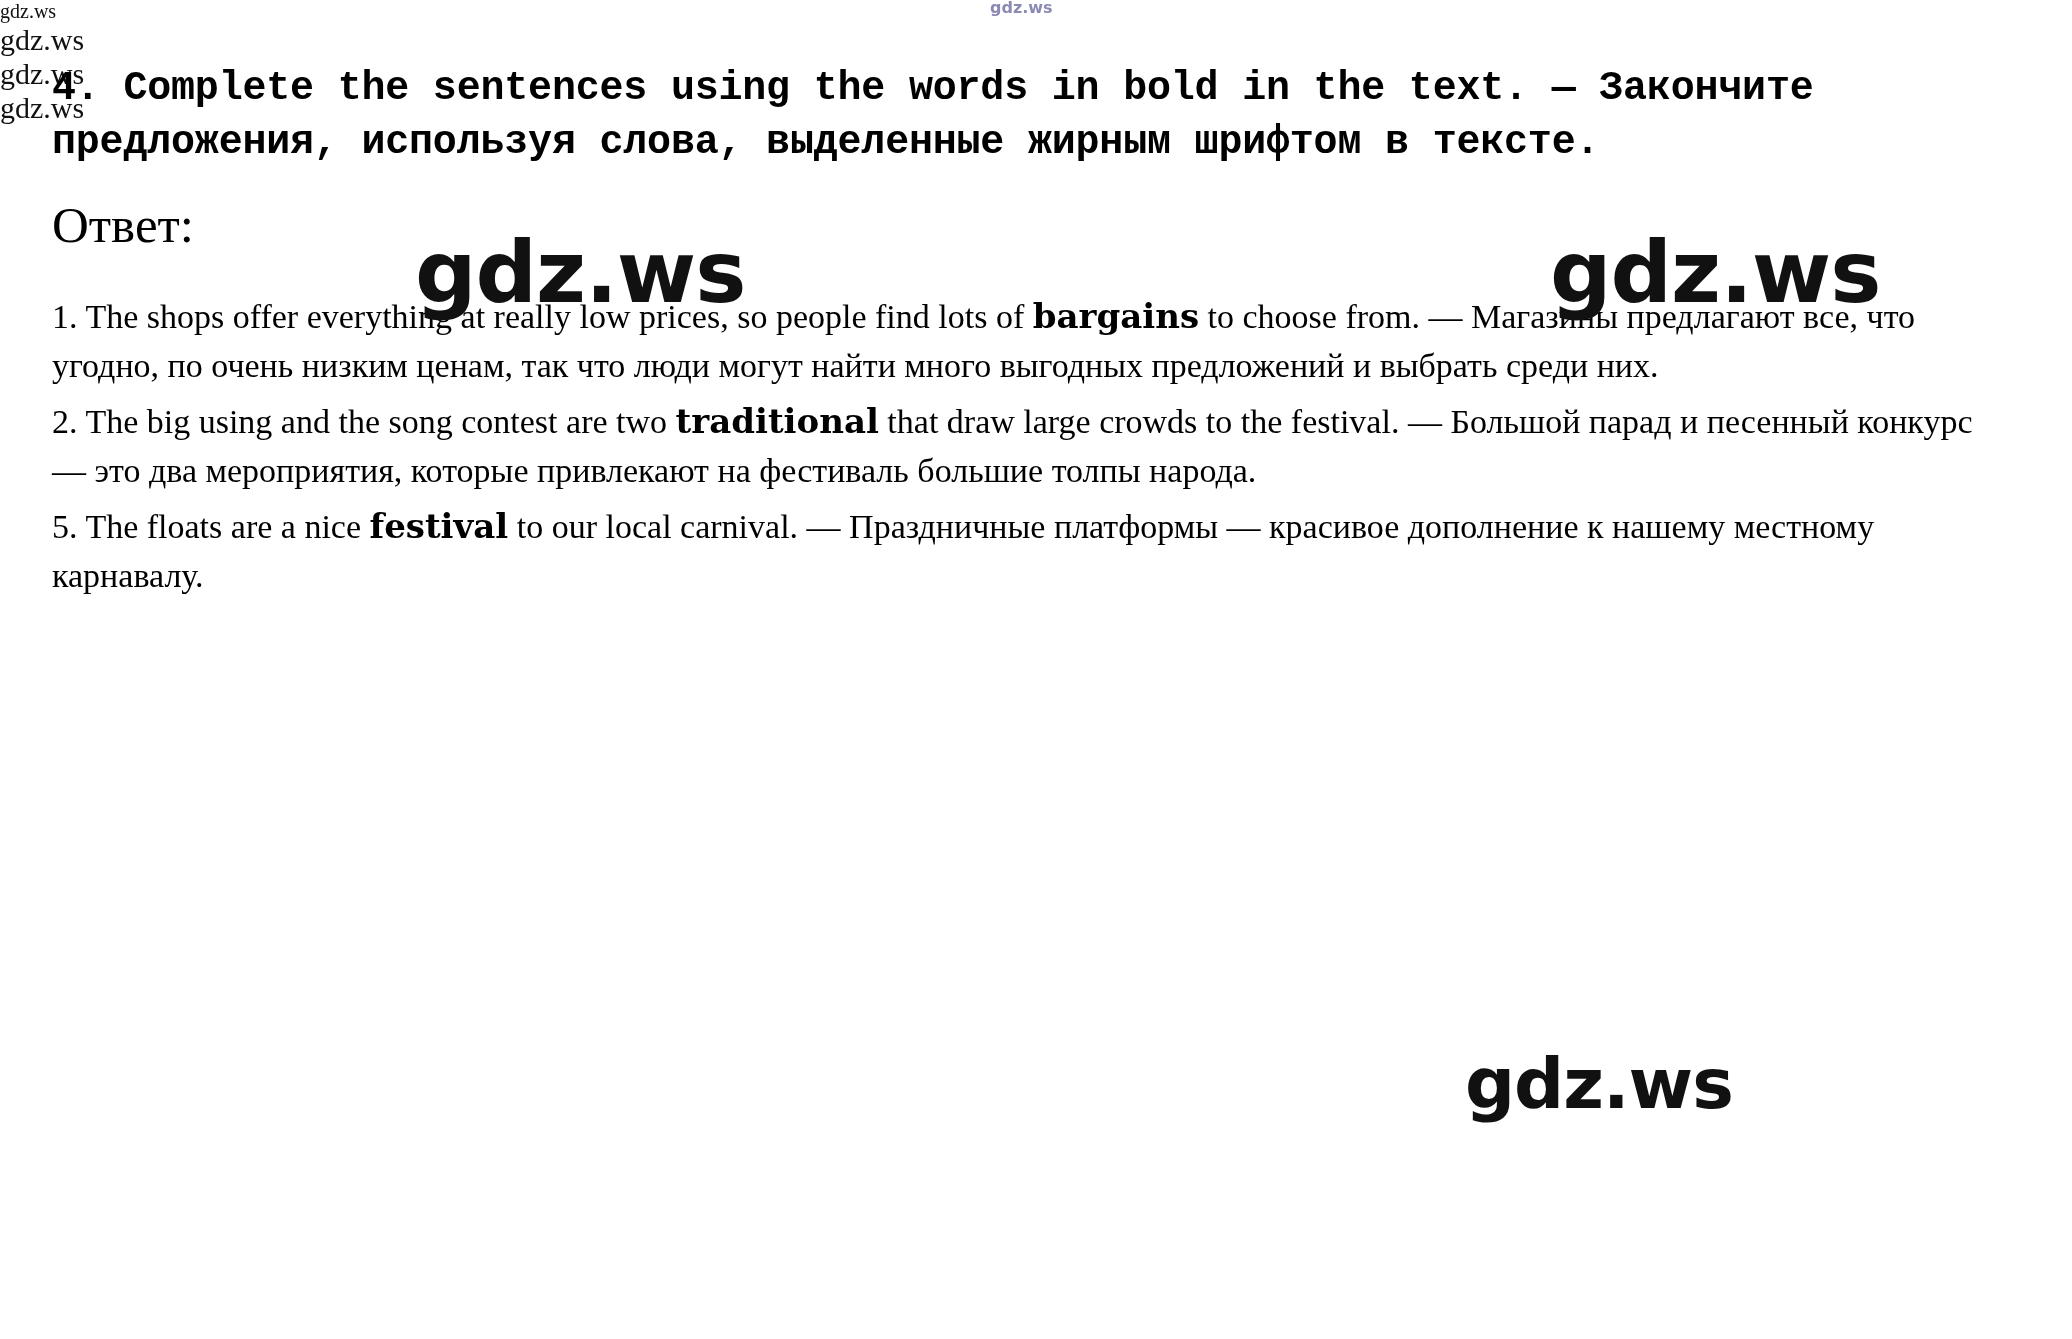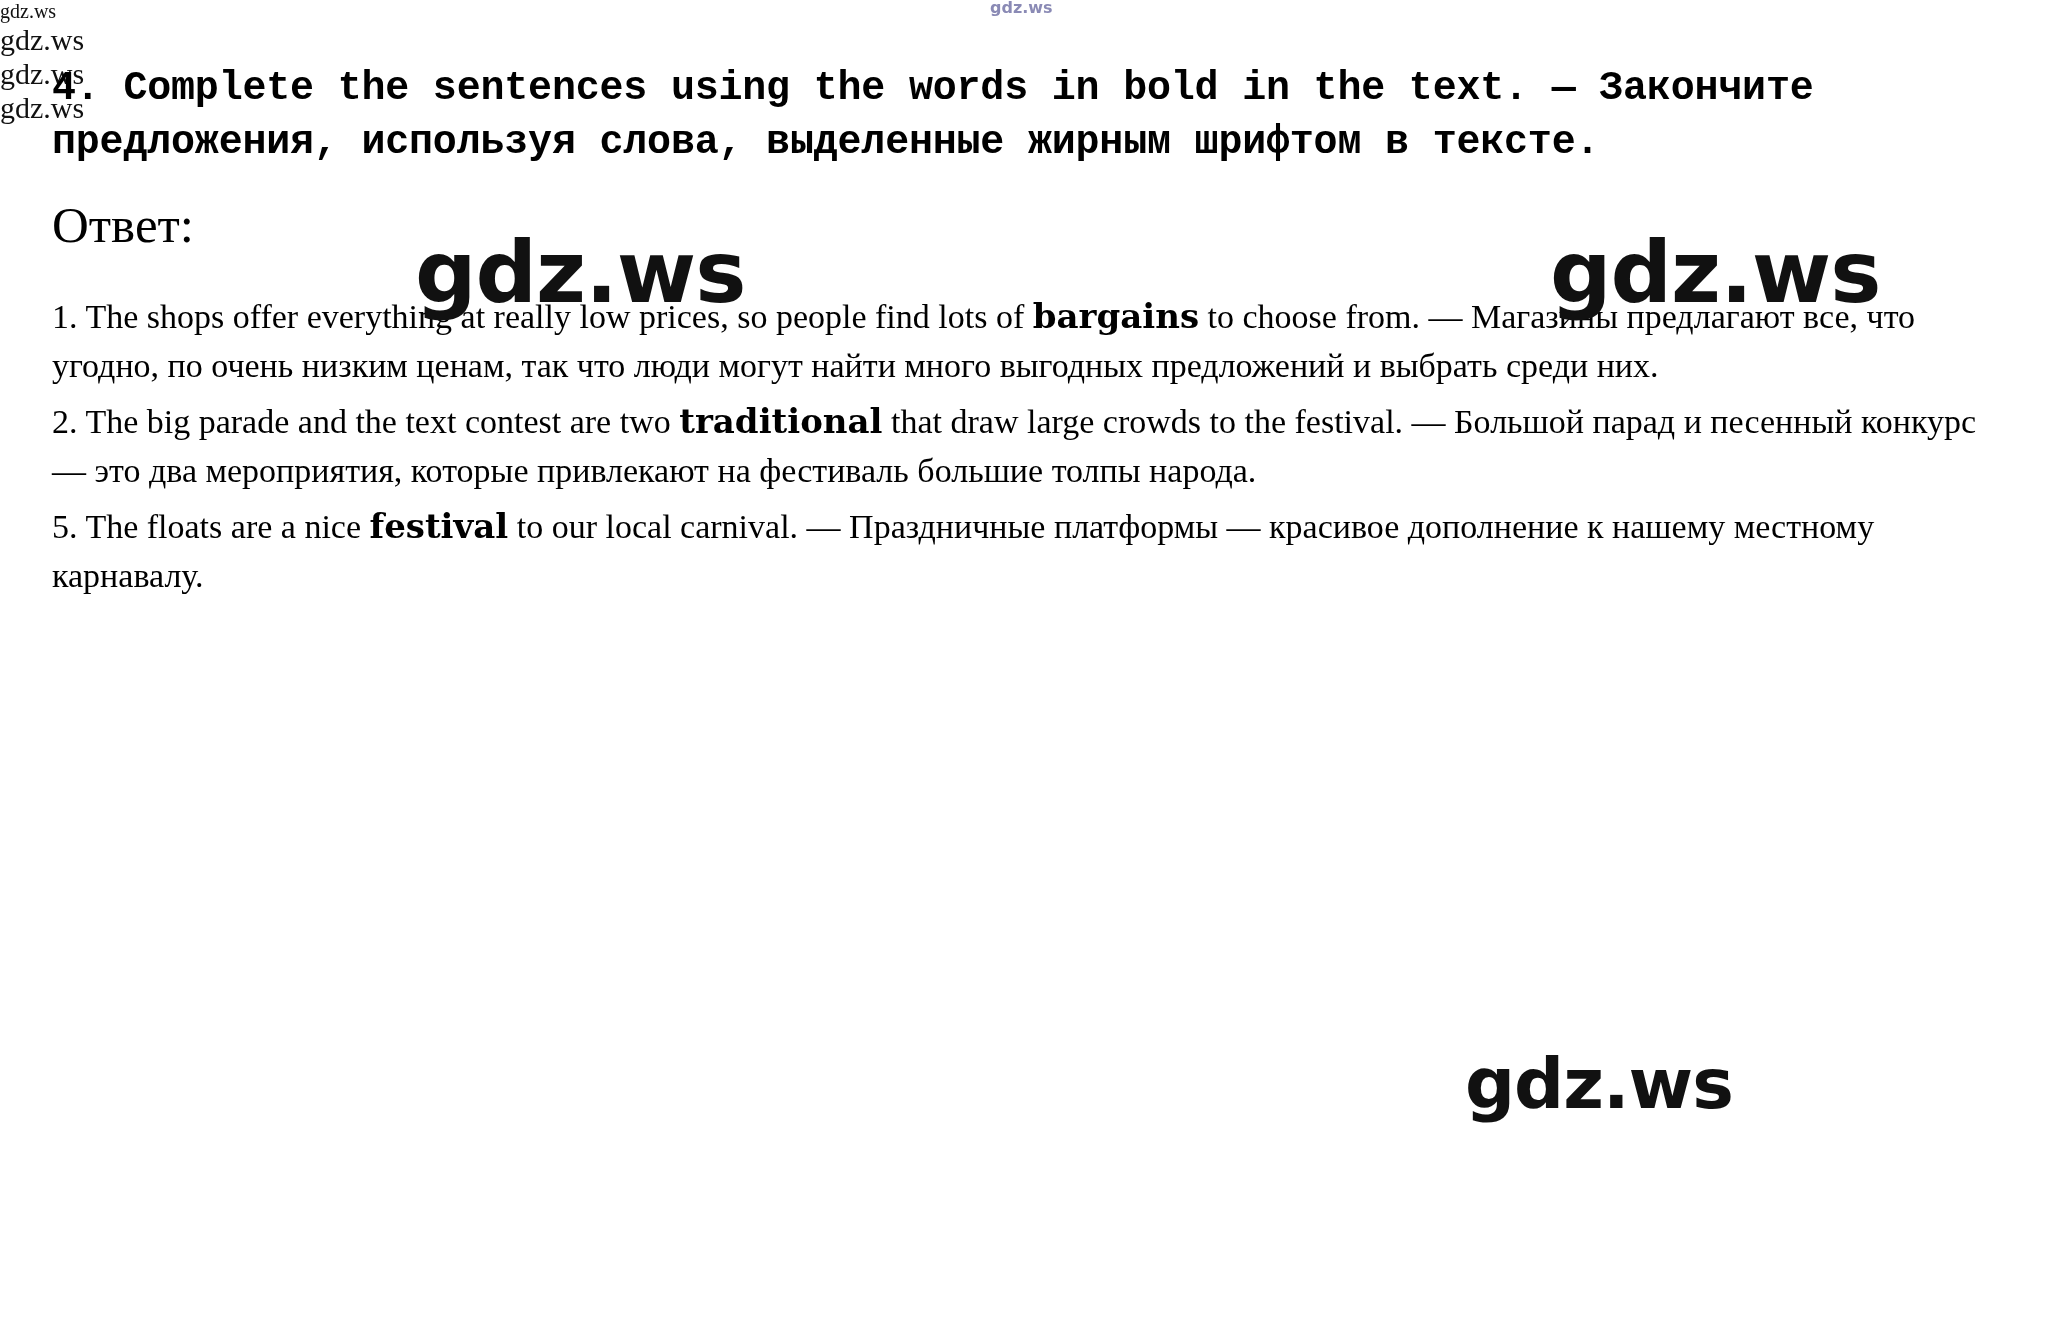--- a/index.html
+++ b/index.html
@@ -127,21 +127,21 @@
 
     <div class="answer-label">Ответ:</div>
 
     <p class="item">
       <span>1.</span>
       <span>The shops offer everything at really low prices, so people find lots of </span><b>bargains</b><span> to choose from. — Магазины предлагают все, что угодно, по очень низким ценам, так что люди могут найти много выгодных предложений и выбрать среди них.</span>
     </p>
 
     <p class="item">
       <span>2.</span>
-      <span>The big parade and the text contest are two </span><b>traditional</b><span> that draw large crowds to the festival. — Большой парад и песенный конкурс — это два мероприятия, которые привлекают на фестиваль большие толпы народа.</span>
+      <span>The big using and the song contest are two </span><b>traditional</b><span> that draw large crowds to the festival. — Большой парад и песенный конкурс — это два мероприятия, которые привлекают на фестиваль большие толпы народа.</span>
     </p>
 
 
 
     <p class="item">
       <span>5.</span>
       <span>The floats are a nice </span><b>festival</b><span> to our local carnival. — Праздничные платформы — красивое дополнение к нашему местному карнавалу.</span>
     </p>
 
   </div>

